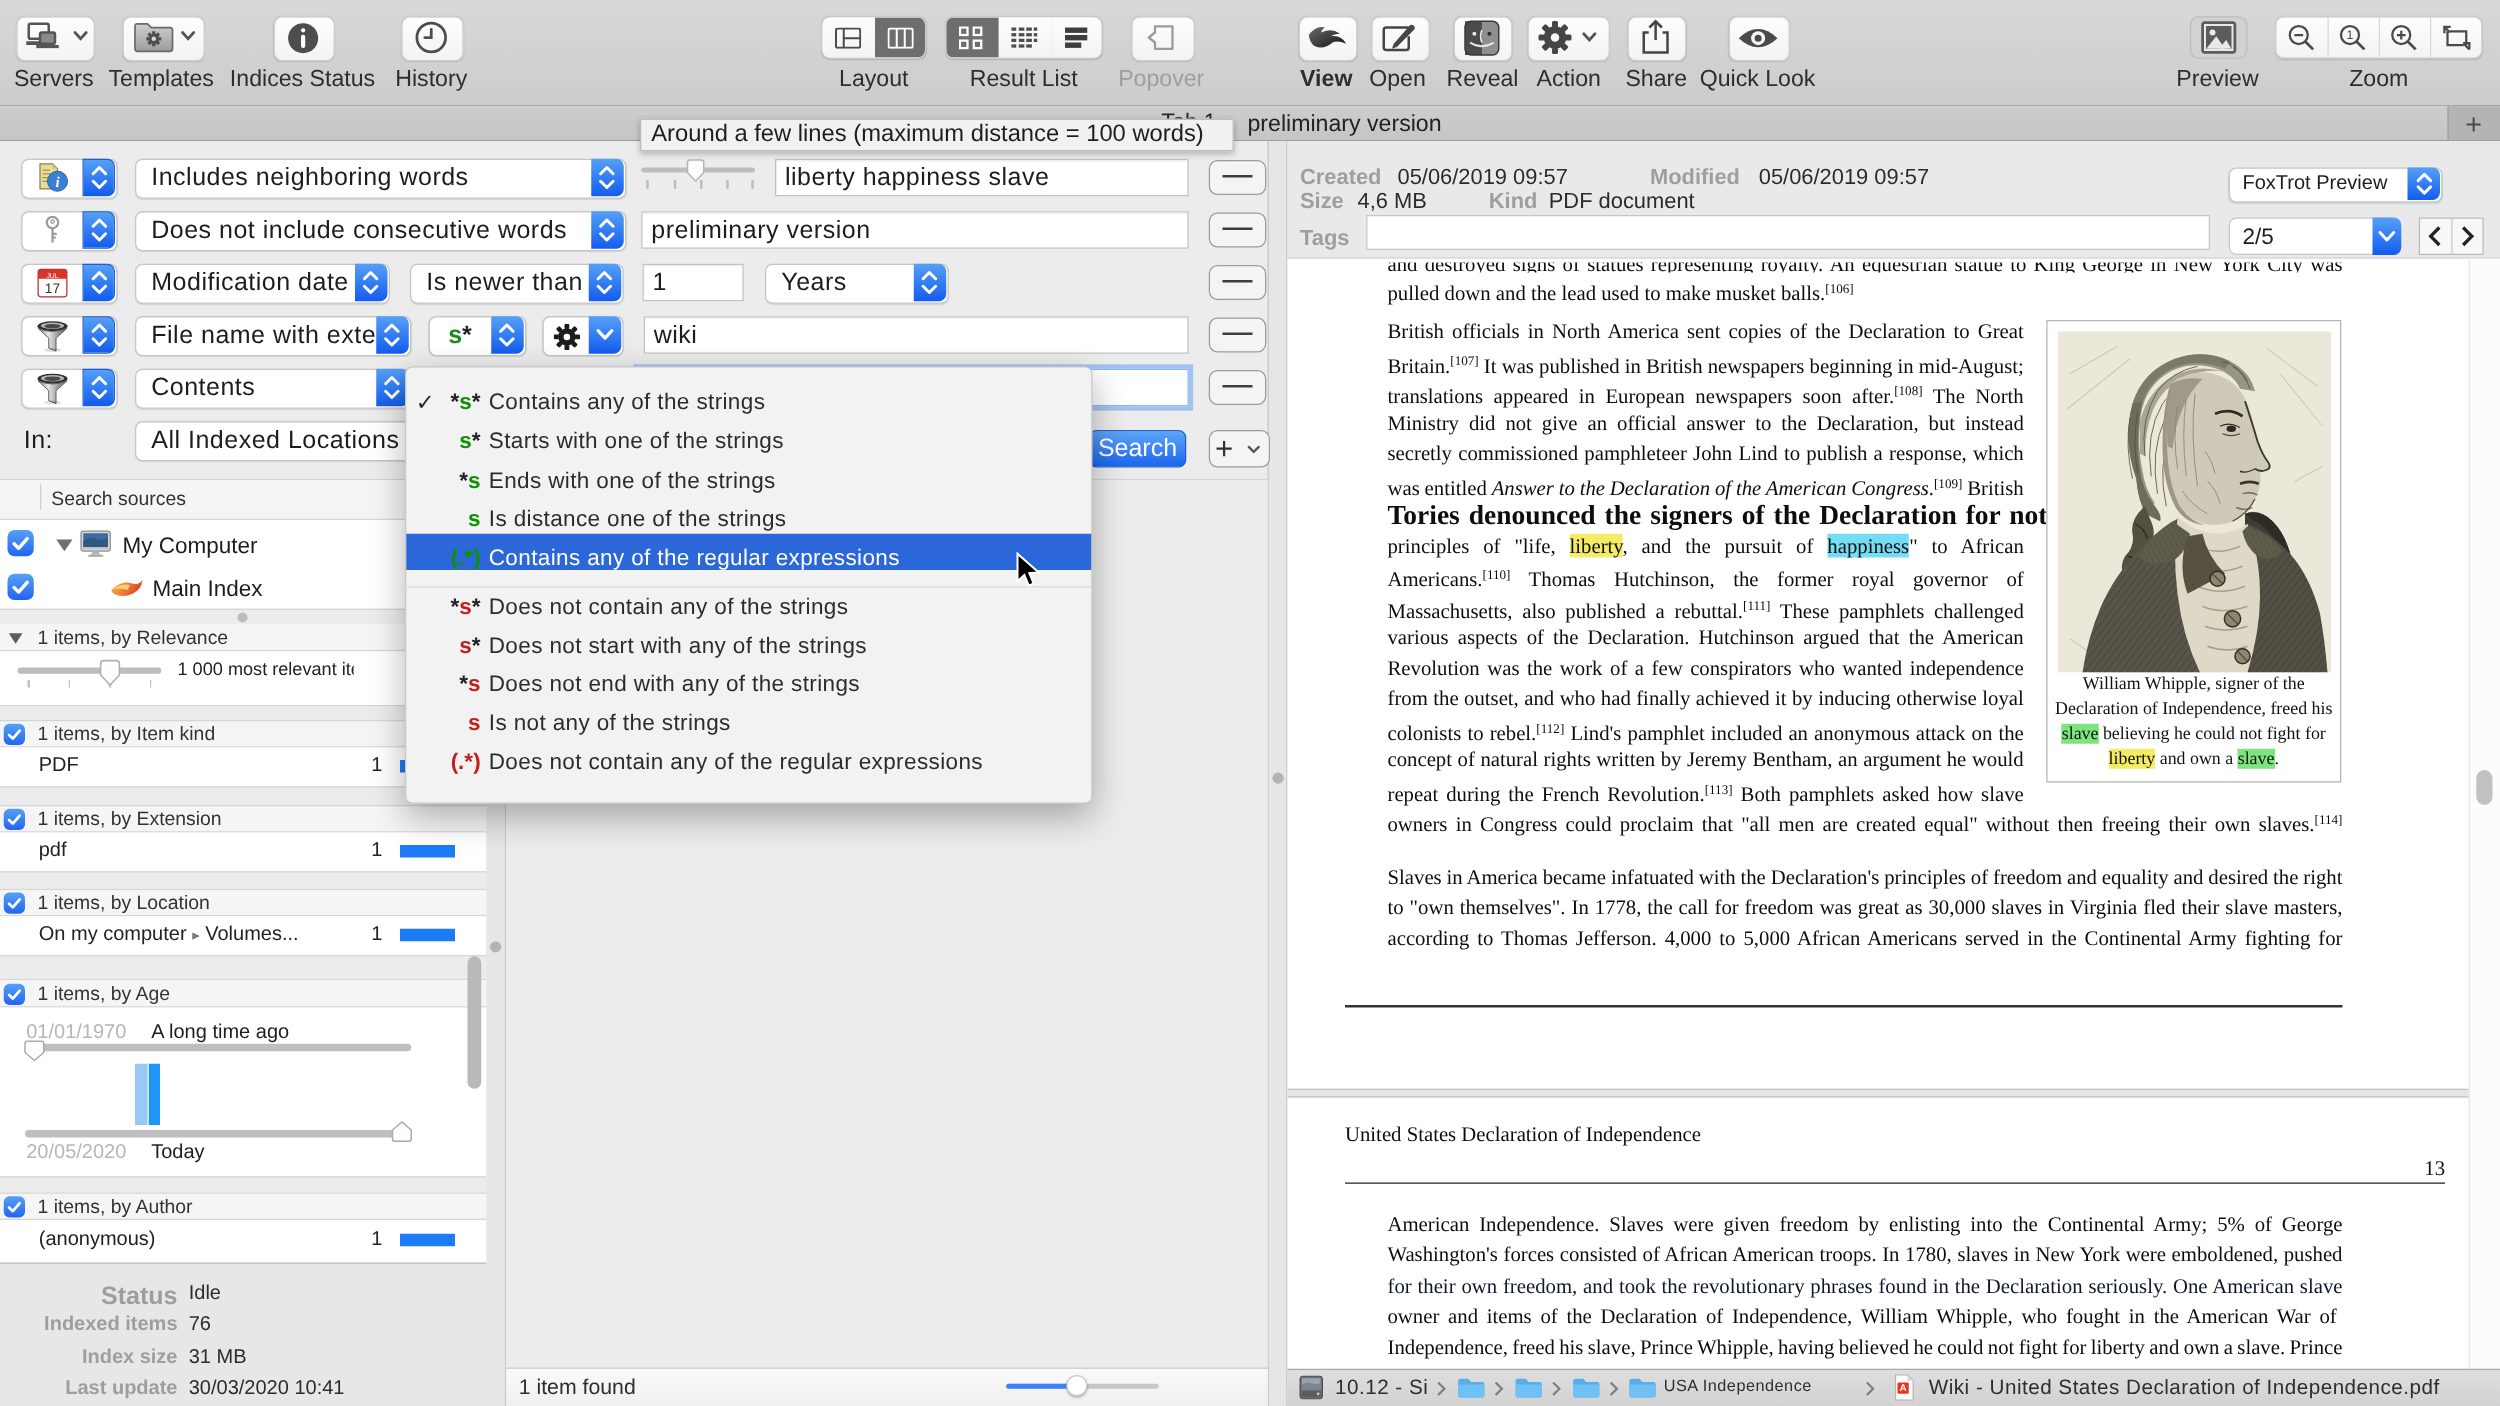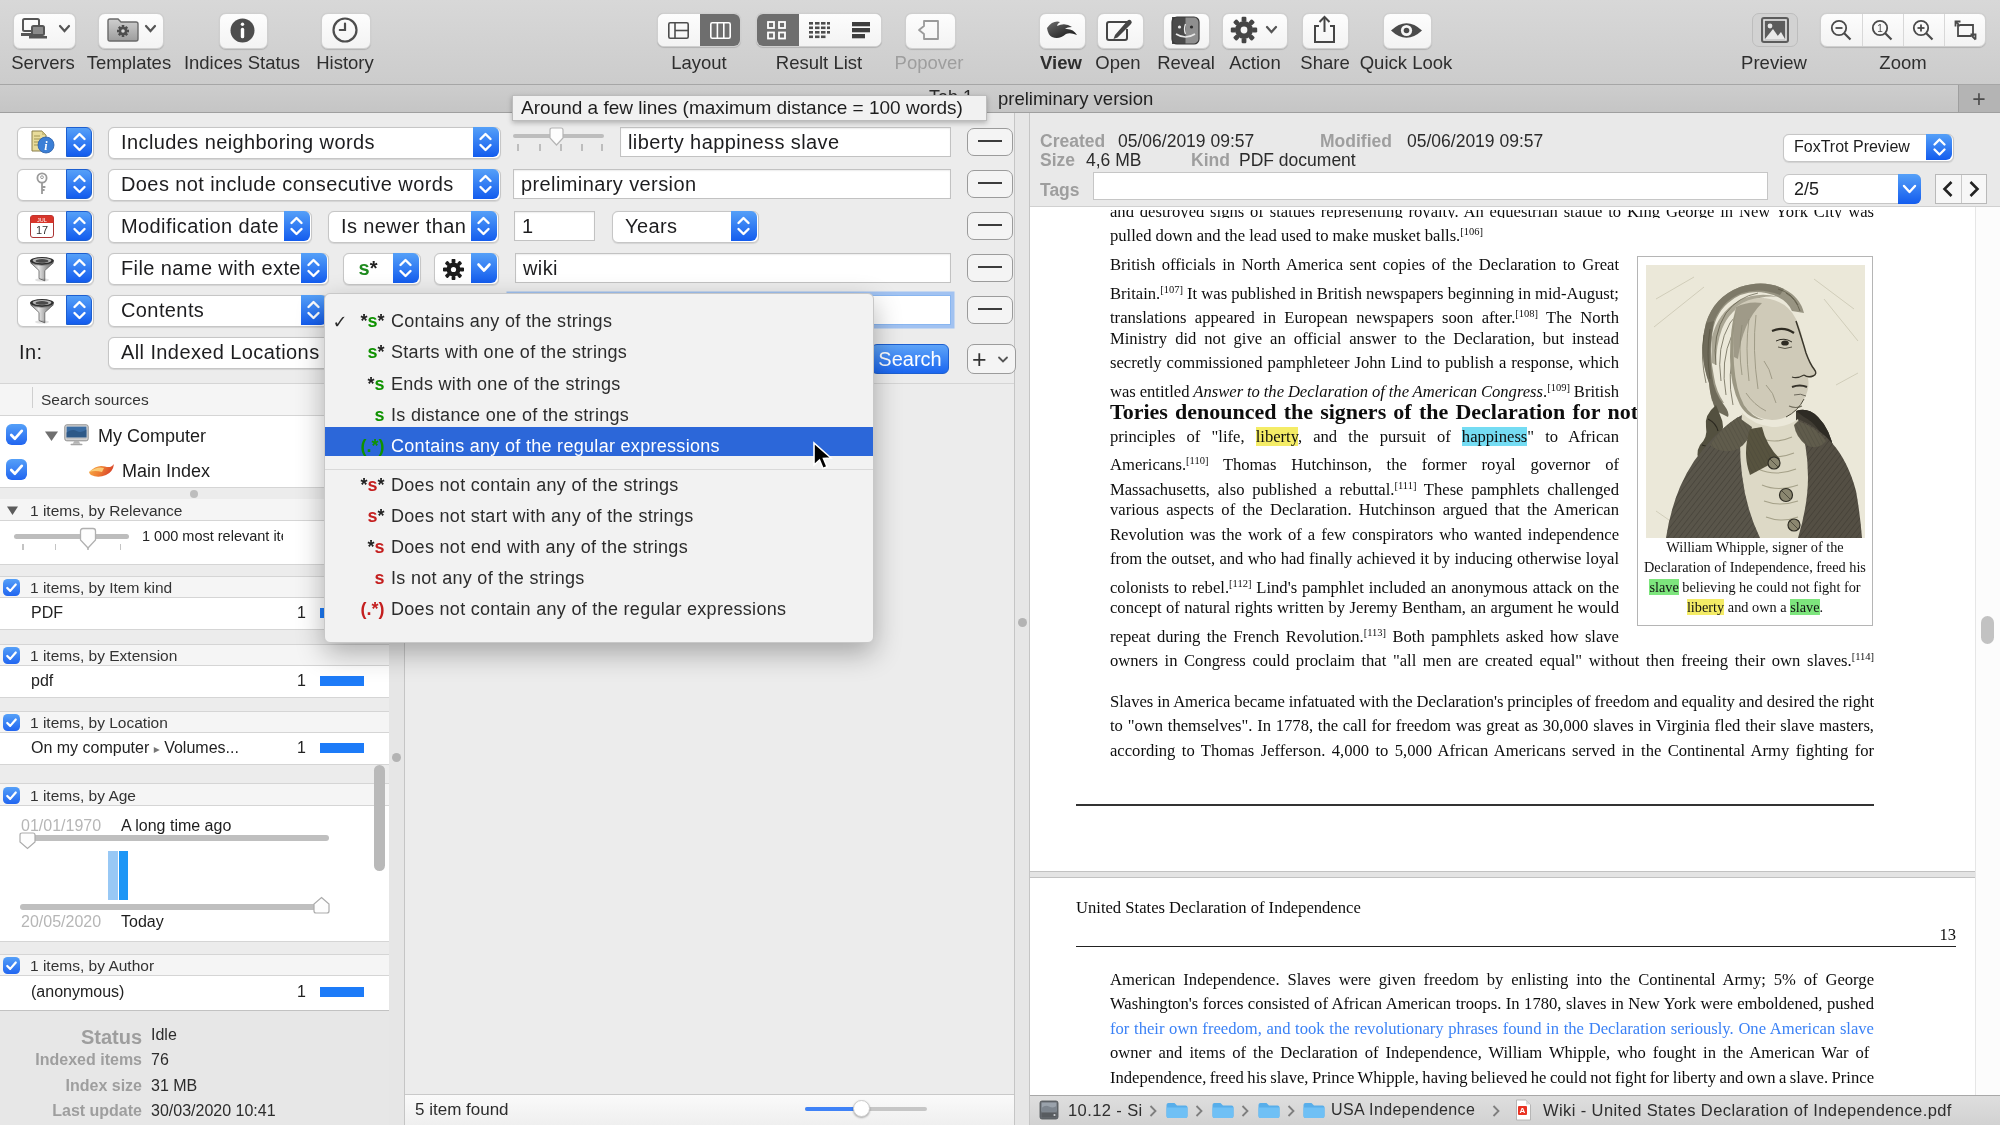--- a/index.html
+++ b/index.html
@@ -567,21 +567,21 @@
 <div class="ab" style="left:151px;top:1026px;font-size:16px;color:#2c2c2c;">Idle</div>
 <div class="ab glab" style="left:0;top:1051px;width:142px;text-align:right;font-size:16px;">Indexed items</div>
 <div class="ab" style="left:151px;top:1051px;font-size:16px;color:#2c2c2c;">76</div>
 <div class="ab glab" style="left:0;top:1077px;width:142px;text-align:right;font-size:16px;">Index size</div>
 <div class="ab" style="left:151px;top:1077px;font-size:16px;color:#2c2c2c;">31 MB</div>
 <div class="ab glab" style="left:0;top:1102px;width:142px;text-align:right;font-size:16px;">Last update</div>
 <div class="ab" style="left:151px;top:1102px;font-size:16px;color:#2c2c2c;">30/03/2020 10:41</div>
 <div class="ab" style="left:405px;top:383px;width:609px;height:742px;background:#ececec;"></div>
 <div class="ab" style="left:405px;top:383px;width:609px;height:1px;background:#d5d5d5;"></div>
 <div class="ab" style="left:405px;top:1094px;width:609px;height:31px;background:linear-gradient(#fafafa,#efefef);border-top:1px solid #c9c9c9;box-sizing:border-box;"></div>
-<div class="ab" style="left:415px;top:1100px;font-size:17px;color:#2d2d2d;">5 item found</div>
+<div class="ab" style="left:415px;top:1100px;font-size:17px;color:#2d2d2d;">1 item found</div>
 <div class="ab" style="left:805px;top:1107px;width:122px;height:4px;background:#c6c6c6;border-radius:2px;"></div>
 <div class="ab" style="left:805px;top:1107px;width:57px;height:4px;background:#3f82f7;border-radius:2px;"></div>
 <div class="ab" style="left:853px;top:1100px;width:17px;height:17px;border-radius:50%;background:#fff;border:0.5px solid #ccc;box-shadow:0 1px 2px rgba(0,0,0,.3);box-sizing:border-box;"></div>
 <div class="ab" style="left:1030px;top:113px;width:970px;height:94px;background:#e9e9e9;border-bottom:1px solid #d0d0d0;box-sizing:border-box;"></div>
 <div class="ab glab" style="left:1040px;top:131px;font-size:17.5px;">Created</div>
 <div class="ab glab" style="left:1320px;top:131px;font-size:17.5px;">Modified</div>
 <div class="ab glab" style="left:1040px;top:150px;font-size:17.5px;">Size</div>
 <div class="ab glab" style="left:1191px;top:150px;font-size:17.5px;">Kind</div>
 <div class="ab glab" style="left:1040px;top:180px;font-size:17.5px;">Tags</div>
 <div class="ab" style="left:1118px;top:131px;font-size:17.5px;color:#2b2b2b;">05/06/2019 09:57</div>
@@ -637,21 +637,21 @@
 <div class="ab serif" style="left:1110px;top:645.0px;width:764px;height:24.5px;line-height:24.5px;font-size:16.6px;color:#0d0d0d;white-space:nowrap;word-spacing:2.45px;">owners in Congress could proclaim that "all men are created equal" without then freeing their own slaves.<sup>[114]</sup></div>
 <div class="ab serif" style="left:1110px;top:689.5px;width:764px;height:24.5px;line-height:24.5px;font-size:16.6px;color:#0d0d0d;white-space:nowrap;word-spacing:-0.242px;">Slaves in America became infatuated with the Declaration's principles of freedom and equality and desired the right</div>
 <div class="ab serif" style="left:1110px;top:714.0px;width:764px;height:24.5px;line-height:24.5px;font-size:16.6px;color:#0d0d0d;white-space:nowrap;word-spacing:0.606px;">to "own themselves". In 1778, the call for freedom was great as 30,000 slaves in Virginia fled their slave masters,</div>
 <div class="ab serif" style="left:1110px;top:738.5px;width:764px;height:24.5px;line-height:24.5px;font-size:16.6px;color:#0d0d0d;white-space:nowrap;word-spacing:2.248px;">according to Thomas Jefferson. 4,000 to 5,000 African Americans served in the Continental Army fighting for</div>
 <div class="ab" style="left:1076px;top:804px;width:798px;height:1.5px;background:#333;"></div>
 <div class="ab serif" style="left:1076px;top:896px;width:600px;height:24.5px;line-height:24.5px;font-size:16.6px;color:#0d0d0d;white-space:nowrap;word-spacing:0.0px;">United States Declaration of Independence</div>
 <div class="ab serif" style="left:1926px;top:922.5px;width:30px;height:24.5px;line-height:24.5px;font-size:16.6px;color:#0d0d0d;text-align:right;">13</div>
 <div class="ab" style="left:1076px;top:945.5px;width:880px;height:1.5px;background:#222;"></div>
 <div class="ab serif" style="left:1110px;top:967.5px;width:764px;height:24.5px;line-height:24.5px;font-size:16.6px;color:#0d0d0d;white-space:nowrap;word-spacing:3.74px;">American Independence. Slaves were given freedom by enlisting into the Continental Army; 5% of George</div>
 <div class="ab serif" style="left:1110px;top:992.0px;width:764px;height:24.5px;line-height:24.5px;font-size:16.6px;color:#0d0d0d;white-space:nowrap;word-spacing:0.345px;">Washington's forces consisted of African American troops. In 1780, slaves in New York were emboldened, pushed</div>
-<div class="ab serif" style="left:1110px;top:1016.5px;width:764px;height:24.5px;line-height:24.5px;font-size:16.6px;color:#3b82f6;white-space:nowrap;word-spacing:0.527px;">for their own freedom, and took the revolutionary phrases found in the Declaration seriously. One American slave</div>
+<div class="ab serif" style="left:1110px;top:1016.5px;width:764px;height:24.5px;line-height:24.5px;font-size:16.6px;color:#0f172a;white-space:nowrap;word-spacing:0.527px;">for their own freedom, and took the revolutionary phrases found in the Declaration seriously. One American slave</div>
 <div class="ab serif" style="left:1110px;top:1041.0px;width:764px;height:24.5px;line-height:24.5px;font-size:16.6px;color:#0d0d0d;white-space:nowrap;word-spacing:2.832px;">owner and items of the Declaration of Independence, William Whipple, who fought in the American War of</div>
 <div class="ab serif" style="left:1110px;top:1065.5px;width:764px;height:24.5px;line-height:24.5px;font-size:16.6px;color:#0d0d0d;white-space:nowrap;word-spacing:-0.648px;">Independence, freed his slave, Prince Whipple, having believed he could not fight for liberty and own a slave. Prince</div>
 <div class="ab" style="left:1637px;top:256px;width:236px;height:370px;background:#fff;border:1px solid #b5b5b5;box-sizing:border-box;"></div>
 <svg class="ab" style="left:1646px;top:265px;" width="219" height="273" viewBox="0 0 219 273">
 <rect width="219" height="273" fill="#ebe8d9"></rect>
 <defs>
 <pattern id="hA" width="4.5" height="4.5" patternUnits="userSpaceOnUse" patternTransform="rotate(38)">
   <line x1="0" y1="0" x2="0" y2="4.5" stroke="#23211b" stroke-width="1.2"></line>
 </pattern>
 <pattern id="hB" width="3.8" height="3.8" patternUnits="userSpaceOnUse" patternTransform="rotate(-28)">
@@ -788,21 +788,21 @@
 <path d="M1.5 4 q0-2 2-2 h6 l2.5 2.5 H20.5 q2 0 2 2 V15 q0 2-2 2 H3.5 q-2 0-2-2 z" fill="#58aeea"></path>
 <path d="M1.5 6.5 H22.5 V15 q0 2-2 2 H3.5 q-2 0-2-2 z" fill="#6fc0f5"></path>
 </svg>
 <svg class="ab" style="left:1286px;top:1104px;" width="10" height="14" viewBox="0 0 10 14">
     <path d="M2.5 2 L7.5 7 L2.5 12" fill="none" stroke="#7e7e7e" stroke-width="1.8"></path>
   </svg>
 <svg class="ab" style="left:1302px;top:1101px;" width="24" height="19" viewBox="0 0 24 19">
 <path d="M1.5 4 q0-2 2-2 h6 l2.5 2.5 H20.5 q2 0 2 2 V15 q0 2-2 2 H3.5 q-2 0-2-2 z" fill="#58aeea"></path>
 <path d="M1.5 6.5 H22.5 V15 q0 2-2 2 H3.5 q-2 0-2-2 z" fill="#6fc0f5"></path>
 </svg>
-<div class="ab" style="left:1331px;top:1101px;font-size:16px;color:#2e2e2e;letter-spacing:0.4px;">USA Independence</div>
+<div class="ab" style="left:1331px;top:1101px;font-size:13px;color:#2e2e2e;letter-spacing:0.4px;">USA Independence</div>
 <svg class="ab" style="left:1491px;top:1104px;" width="10" height="14" viewBox="0 0 10 14">
     <path d="M2.5 2 L7.5 7 L2.5 12" fill="none" stroke="#7e7e7e" stroke-width="1.8"></path>
   </svg>
 <svg class="ab" style="left:1515px;top:1099px;" width="17" height="22" viewBox="0 0 17 22">
 <path d="M1.5 1 H11 L15.5 5.5 V21 H1.5 z" fill="#fff" stroke="#b0b0b0" stroke-width="0.9"></path>
 <path d="M11 1 L15.5 5.5 H11 z" fill="#d8d8d8"></path>
 <rect x="3" y="7" width="9" height="9" rx="1" fill="#e93323"></rect>
 <text x="7.5" y="14" font-size="8" font-weight="700" text-anchor="middle" fill="#fff" font-family="Liberation Sans">A</text>
 </svg>
 <div class="ab" style="left:1543px;top:1101px;font-size:16.5px;color:#2e2e2e;letter-spacing:0.4px;">Wiki - United States Declaration of Independence.pdf</div>

